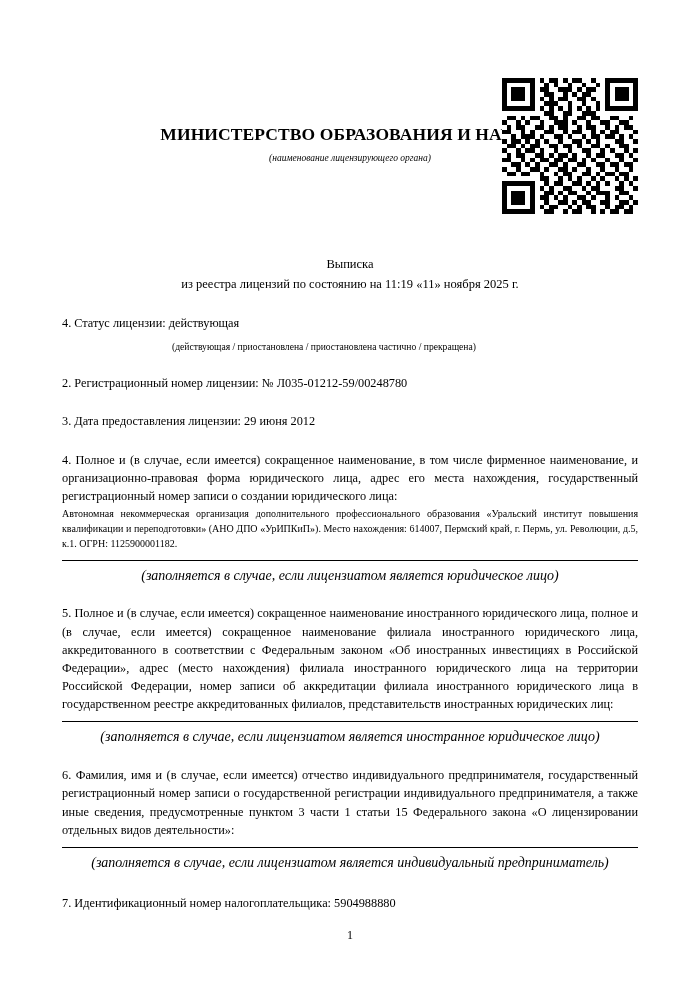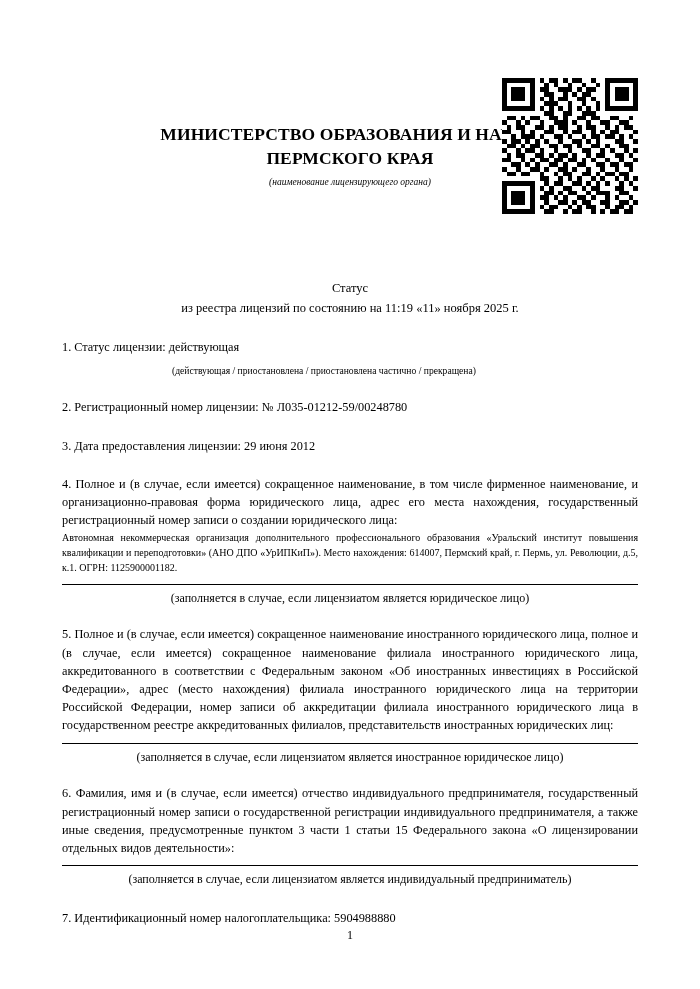--- a/index.html
+++ b/index.html
@@ -90,23 +90,24 @@
   }
 
   .rule {
     border: none;
     border-top: 1px solid #000;
     margin: 8px 0 0 0;
     height: 0;
   }
 
   .note-after-rule {
-    font-size: 12px;
+    font-size: 14px;
     text-align: center;
     margin-top: 5px;
+    font-style: italic;
   }
 
   .page-number {
     position: absolute;
     bottom: 46px;
     left: 0;
     width: 700px;
     text-align: center;
     font-size: 12px;
   }
@@ -390,32 +391,31 @@
           <rect x="21" y="28" width="1" height="1"></rect>
           <rect x="23" y="28" width="2" height="1"></rect>
           <rect x="26" y="28" width="2" height="1"></rect>
       </g>
     </svg>
   </div>
 
   <div class="header-block">
     <div class="org-title">
       <span>МИНИСТЕРСТВО ОБРАЗОВАНИЯ И НАУКИ</span>
-      <span class="org-title-line2">ПЕРМСКОГО КРАЯ</span>
     </div>
     <div class="org-subtitle">(наименование лицензирующего органа)</div>
   </div>
 
   <div class="doc-title">
-    <span>Статус</span>
+    <span>Выписка</span>
     <span class="l2">из реестра лицензий по состоянию на 11:19 «11» ноября 2025 г.</span>
   </div>
 
   <div class="section">
-    <div>1. Статус лицензии: действующая</div>
+    <div>4. Статус лицензии: действующая</div>
     <div class="note indented">(действующая / приостановлена / приостановлена частично / прекращена)</div>
   </div>
 
   <div class="section">
     <div>2. Регистрационный номер лицензии: № Л035-01212-59/00248780</div>
   </div>
 
   <div class="section">
     <div>3. Дата предоставления лицензии: 29 июня 2012</div>
   </div>

